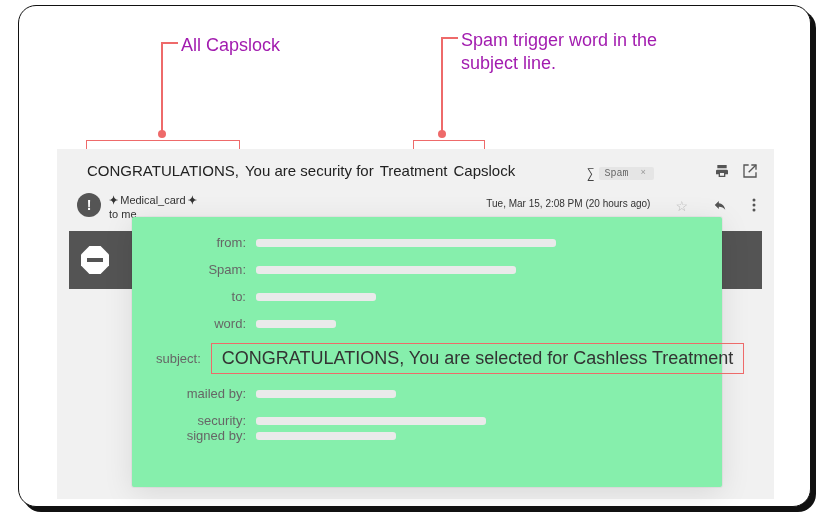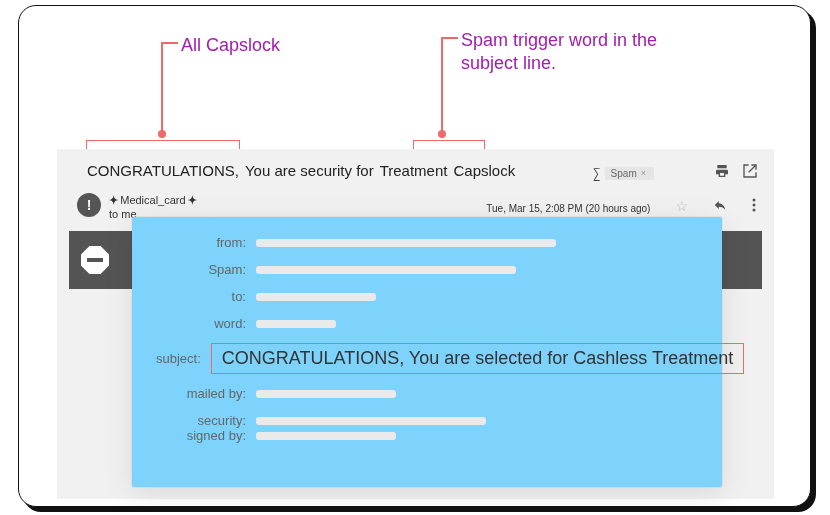--- a/index.html
+++ b/index.html
@@ -52,21 +52,21 @@
     position: absolute;
     right: 120px; top: 17px;
     display: flex; align-items: center; gap: 6px;
   }
   .chevrons { font-family: monospace; font-size: 13px; color: #444; letter-spacing: -2px; }
   .chip {
     background: #e5e5e5; color: #666;
     padding: 1px 8px 1px 6px;
     font-size: 10px;
     border-radius: 2px;
-    display: flex; align-items: flex-start; gap: 4px;
+    display: flex; align-items: flex-start; gap: 12px; font-family: Liberation Mono, monospace;
   }
   .chip-x { font-size: 9px; color: #999; }
 
   .actions {
     position: absolute;
     right: 16px; top: 14px;
     display: flex; gap: 12px;
   }
   .icon-btn { width: 16px; height: 16px; color: #555; }
 
@@ -80,21 +80,21 @@
     display: flex; align-items: center; justify-content: center;
     color: #fff; font-size: 14px; font-weight: 700;
   }
   .sender-block { font-size: 11px; color: #333; line-height: 1.3; }
   .sender-name { display:flex; align-items:center; gap:2px; }
   .plus { font-weight: 700; }
 
   .meta-row {
     position: absolute;
     right: 18px; top: 49px;
-    display: flex; align-items: flex-end; gap: 25px;
+    display: flex; align-items: flex-start; gap: 25px;
     font-size: 10px; color: #333;
   }
   .star { color: #bbb; font-size: 14px; }
   .reply-ico, .kebab { color: #555; }
 
   .dark-bar {
     position: absolute;
     left: 12px; top: 82px;
     width: 693px; height: 58px;
     background: #545454;
@@ -112,21 +112,21 @@
     position: absolute;
     left: 6px; right: 6px; top: 12px;
     height: 4px; background: #545454;
   }
 
   
   .popup {
     position: absolute;
     left: 75px; top: 68px;
     width: 590px; height: 270px;
-    background: #7dd3fc;
+    background: #86efac;
     box-shadow: 0 6px 30px rgba(0,0,0,0.10), 0 0 0 1px rgba(0,0,0,0.04);
     padding: 18px 32px 22px 24px;
     border-radius: 2px;
   }
   .hdr-row {
     display: flex; align-items: center;
     margin-bottom: 12px;
     font-size: 13px; color: #444;
   }
   .hdr-label {

